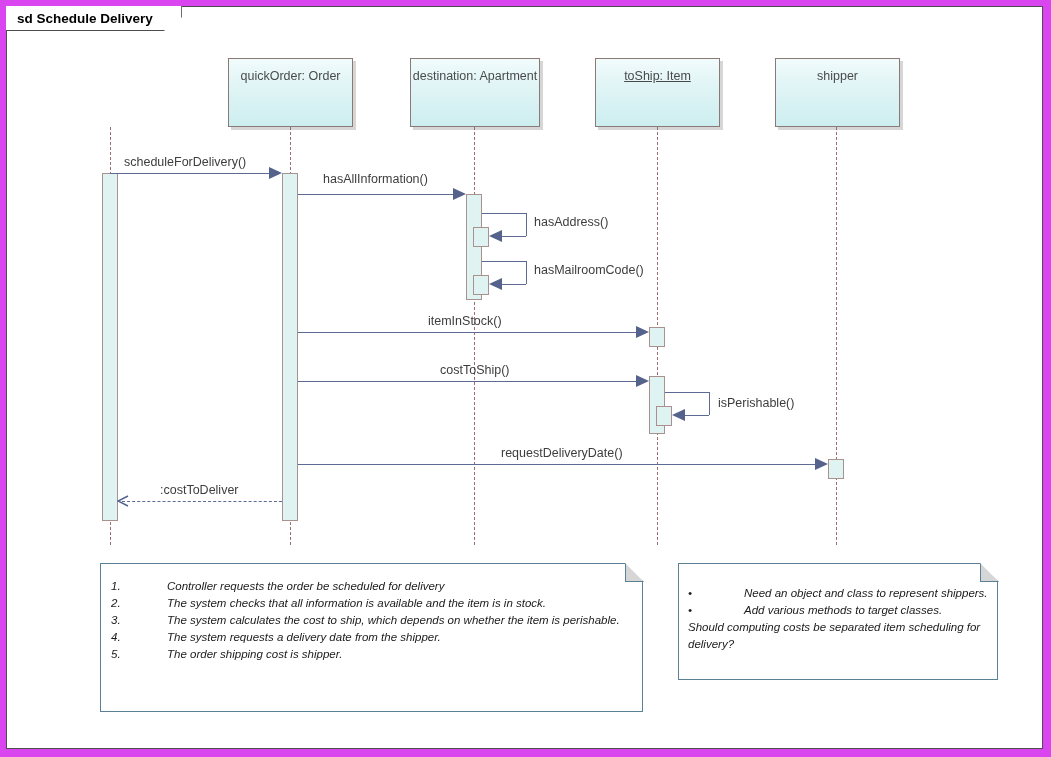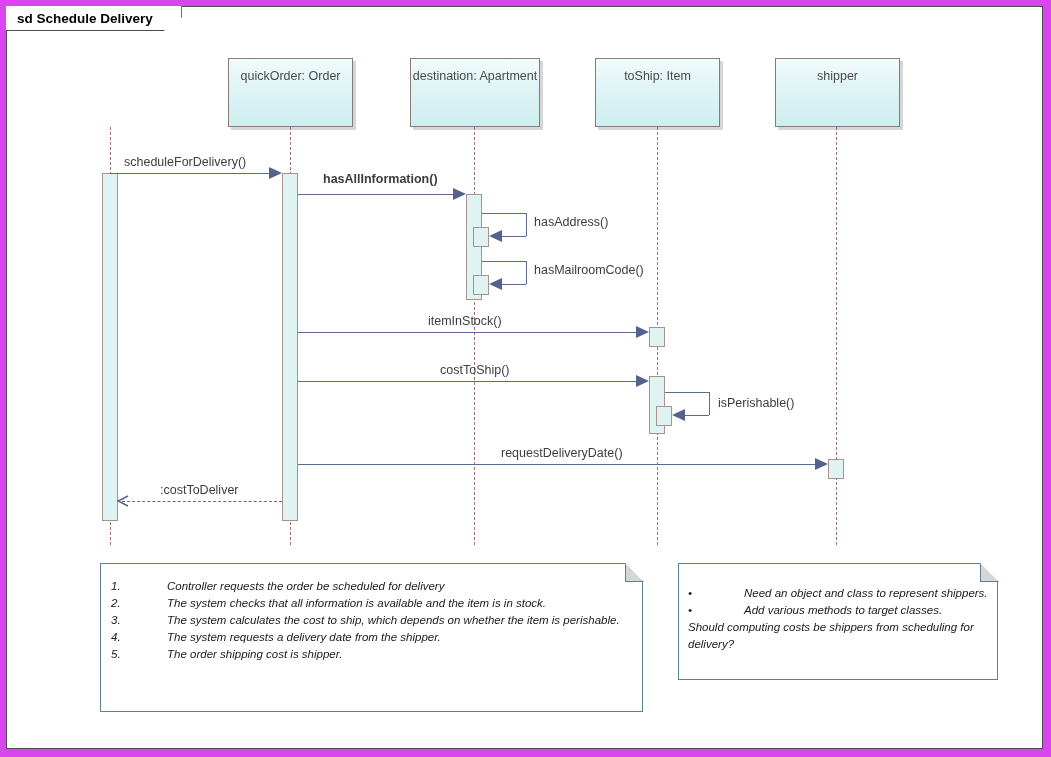--- a/index.html
+++ b/index.html
@@ -149,21 +149,21 @@
   <div class="lifeline-dash" style="left:474px;top:127px;height:418px;"></div>
   <div class="lifeline-dash" style="left:657px;top:127px;height:418px;"></div>
   <div class="lifeline-dash" style="left:836px;top:127px;height:418px;"></div>
 
   <div class="lifeline-head" style="left:228px;top:58px;width:125px;height:69px;">
     <span>quickOrder: Order</span>
   </div>
   <div class="lifeline-head" style="left:410px;top:58px;width:130px;height:69px;">
     <span>destination: Apartment</span>
   </div>
-  <div class="lifeline-head" style="left:595px;top:58px;width:125px;height:69px;">
+  <div class="lifeline-head" style="left:595px;top:58px;width:125px;height:69px;text-decoration:underline;">
     <span>toShip: Item</span>
   </div>
   <div class="lifeline-head" style="left:775px;top:58px;width:125px;height:69px;">
     <span>shipper</span>
   </div>
 
   <div class="activation" style="left:102px;top:173px;width:16px;height:348px;"></div>
 
   <div class="activation" style="left:282px;top:173px;width:16px;height:348px;"></div>
 
@@ -178,21 +178,21 @@
   <div class="activation" style="left:656px;top:406px;width:16px;height:20px;"></div>
 
   <div class="activation" style="left:828px;top:459px;width:16px;height:20px;"></div>
 
   <div class="msg-line" style="left:110px;top:173px;width:160px;"></div>
   <div class="arrow-solid" style="left:269px;top:167px;"></div>
   <div class="msg-label" style="left:124px;top:155px;text-align:center;">scheduleForDelivery()</div>
 
   <div class="msg-line" style="left:298px;top:194px;width:156px;"></div>
   <div class="arrow-solid" style="left:453px;top:188px;"></div>
-  <div class="msg-label" style="left:323px;top:172px;font-weight:bold;">hasAllInformation()</div>
+  <div class="msg-label" style="left:323px;top:172px;">hasAllInformation()</div>
 
   <div class="msg-line" style="left:482px;top:213px;width:44px;"></div>
   <div class="msg-vline" style="left:526px;top:213px;height:23px;"></div>
   <div class="msg-line" style="left:502px;top:236px;width:24px;"></div>
   <div class="arrow-solid left" style="left:489px;top:230px;"></div>
   <div class="msg-label" style="left:534px;top:215px;">hasAddress()</div>
 
   <div class="msg-line" style="left:482px;top:261px;width:44px;"></div>
   <div class="msg-vline" style="left:526px;top:261px;height:23px;"></div>
   <div class="msg-line" style="left:502px;top:284px;width:24px;"></div>
@@ -252,16 +252,16 @@
   <div class="note-fold" style="left:980px;top:563px;"></div>
   <div class="note-body" style="left:688px;top:585px;width:300px;">
     <span class="note-row">
       <span class="note-marker">•</span>
       <span class="note-text">Need an object and class to represent shippers.</span>
     </span>
     <span class="note-row">
       <span class="note-marker">•</span>
       <span class="note-text">Add various methods to target classes.</span>
     </span>
-    <span class="note-tail">Should computing costs be shippers from scheduling for delivery?</span>
+    <span class="note-tail">Should computing costs be separated item scheduling for delivery?</span>
   </div>
 
 </div>
 
 </body></html>

